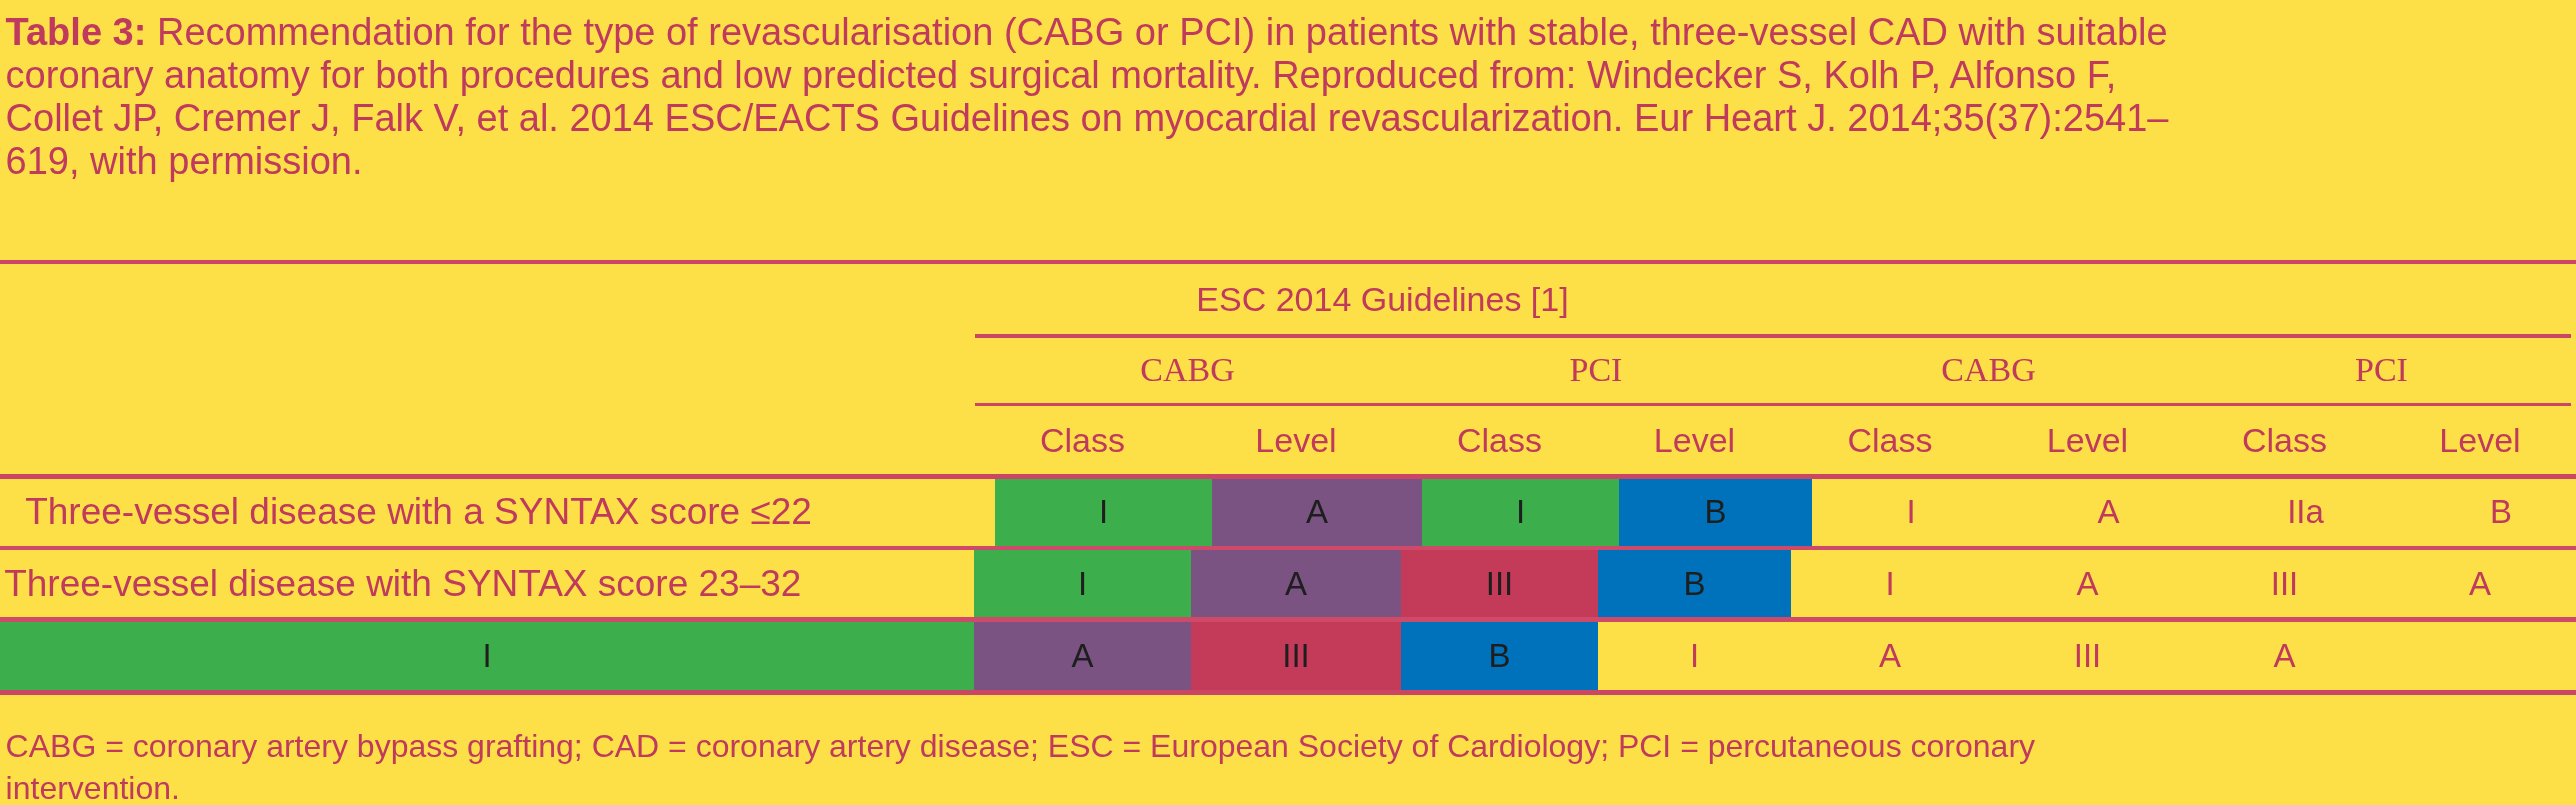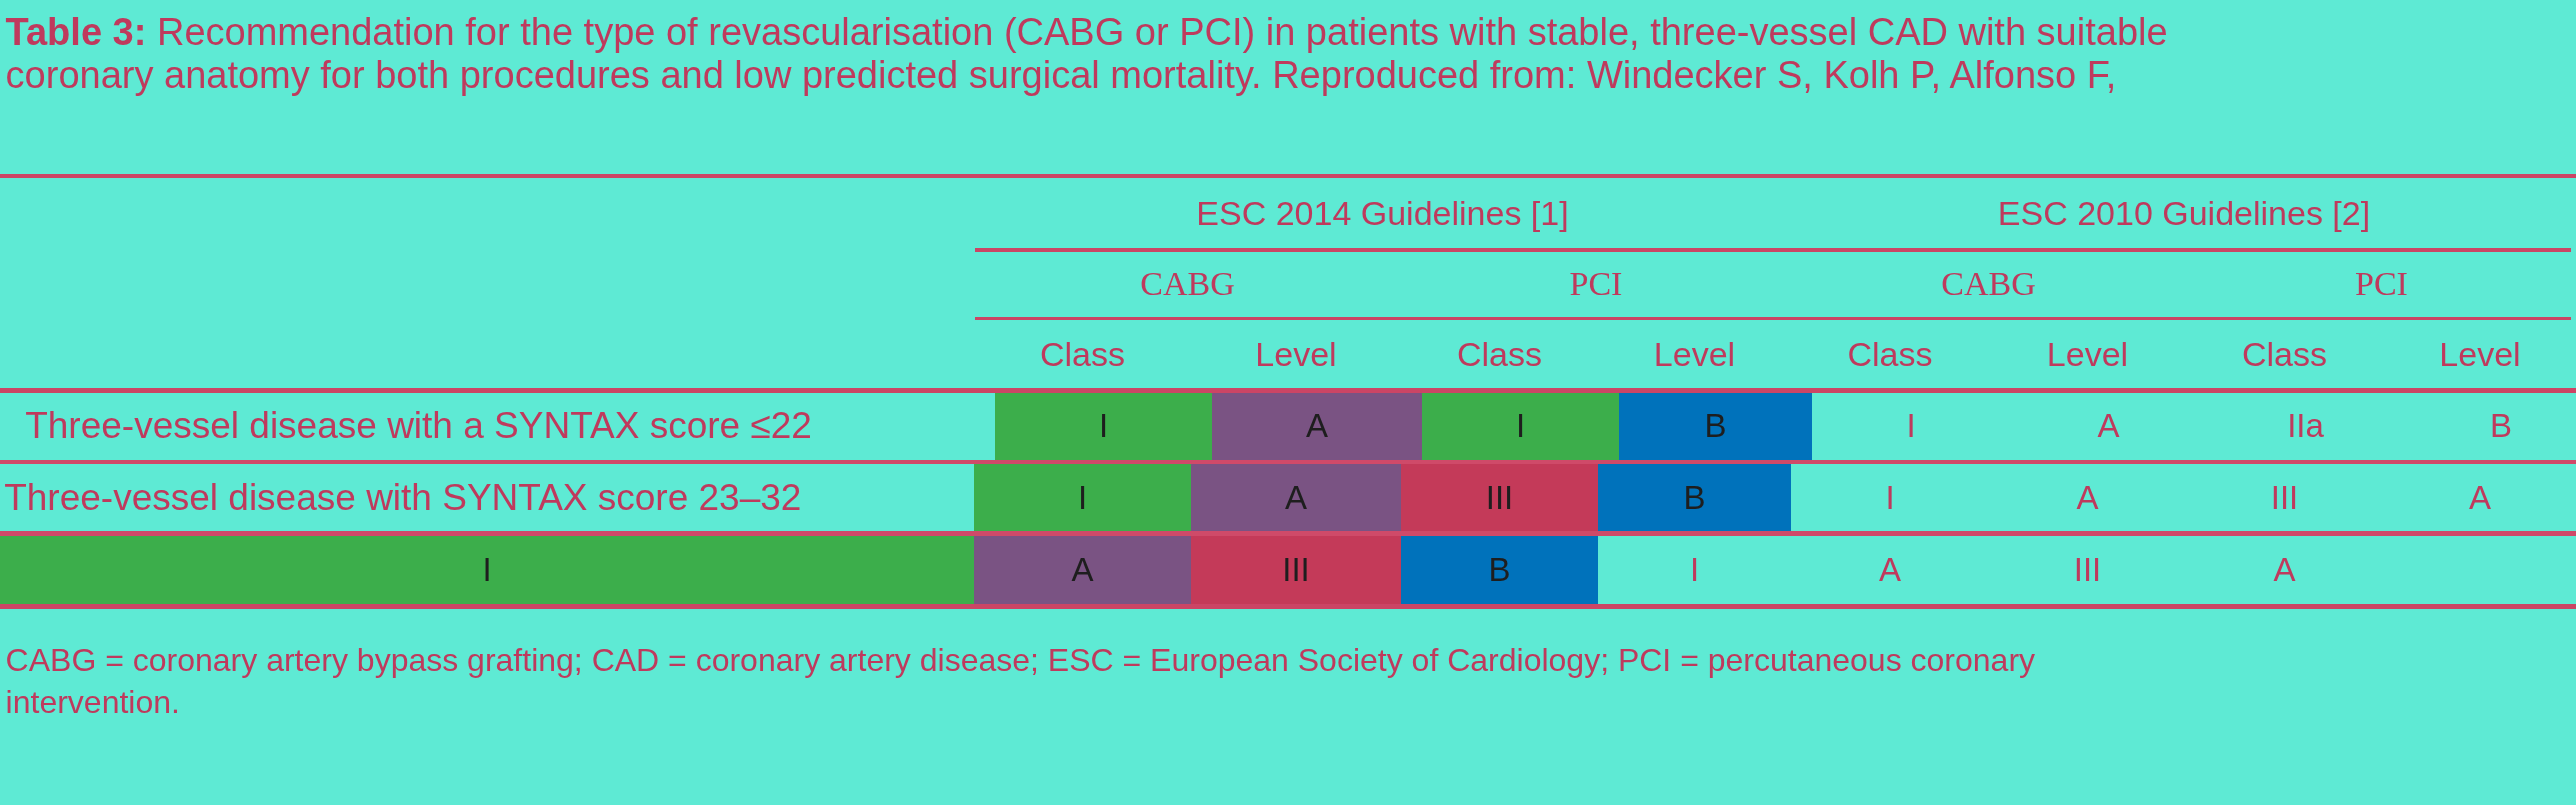--- a/index.html
+++ b/index.html
@@ -1,20 +1,20 @@
 <!DOCTYPE html>
 <html style="font-size:11.2px"><head>
 <meta charset="utf-8">
 <style>
   html,body{margin:0;padding:0;background:#ffffff;}
   .page{
     position:relative;
     width:2576px;
     height:805px;
-    background:#5eead4;
+    background:#fde047;
     font-family:"Liberation Sans", sans-serif;
     color:#bf3a5d;
     overflow:hidden;
     box-sizing:border-box;
   }
   
   .caption{
     padding:11.2px 7px 0 5.6px;
     font-size:38px;
     line-height:43px;
@@ -73,30 +73,31 @@
   .footnote .fn-line{white-space:nowrap;}
 </style>
 </head>
 <body>
 
 <div class="page">
 
   <div class="caption">
     <div class="cap-line"><span class="bold">Table 3:</span><span> Recommendation for the type of revascularisation (CABG or PCI) in patients with stable, three-vessel CAD with suitable</span></div>
     <div class="cap-line">coronary anatomy for both procedures and low predicted surgical mortality. Reproduced from: Windecker S, Kolh P, Alfonso F,</div>
+    <div class="cap-line">Collet JP, Cremer J, Falk V, et al. 2014 ESC/EACTS Guidelines on myocardial revascularization. Eur Heart J. 2014;35(37):2541–</div>
+    <div class="cap-line">619, with permission.</div>
   </div>
 
   <div class="tbl">
 
     <div class="rule-full"></div>
 
     <div class="trow h-group">
       <div></div>
       <div class="gh">ESC 2014 Guidelines [1]</div>
-      <div class="gh">ESC 2010 Guidelines [2]</div>
     </div>
 
     <div class="rule-partial"></div>
 
     <div class="trow h-sub">
       <div></div>
       <div class="sg2">CABG</div>
       <div class="sg2">PCI</div>
       <div class="sg2">CABG</div>
       <div class="sg2">PCI</div>

